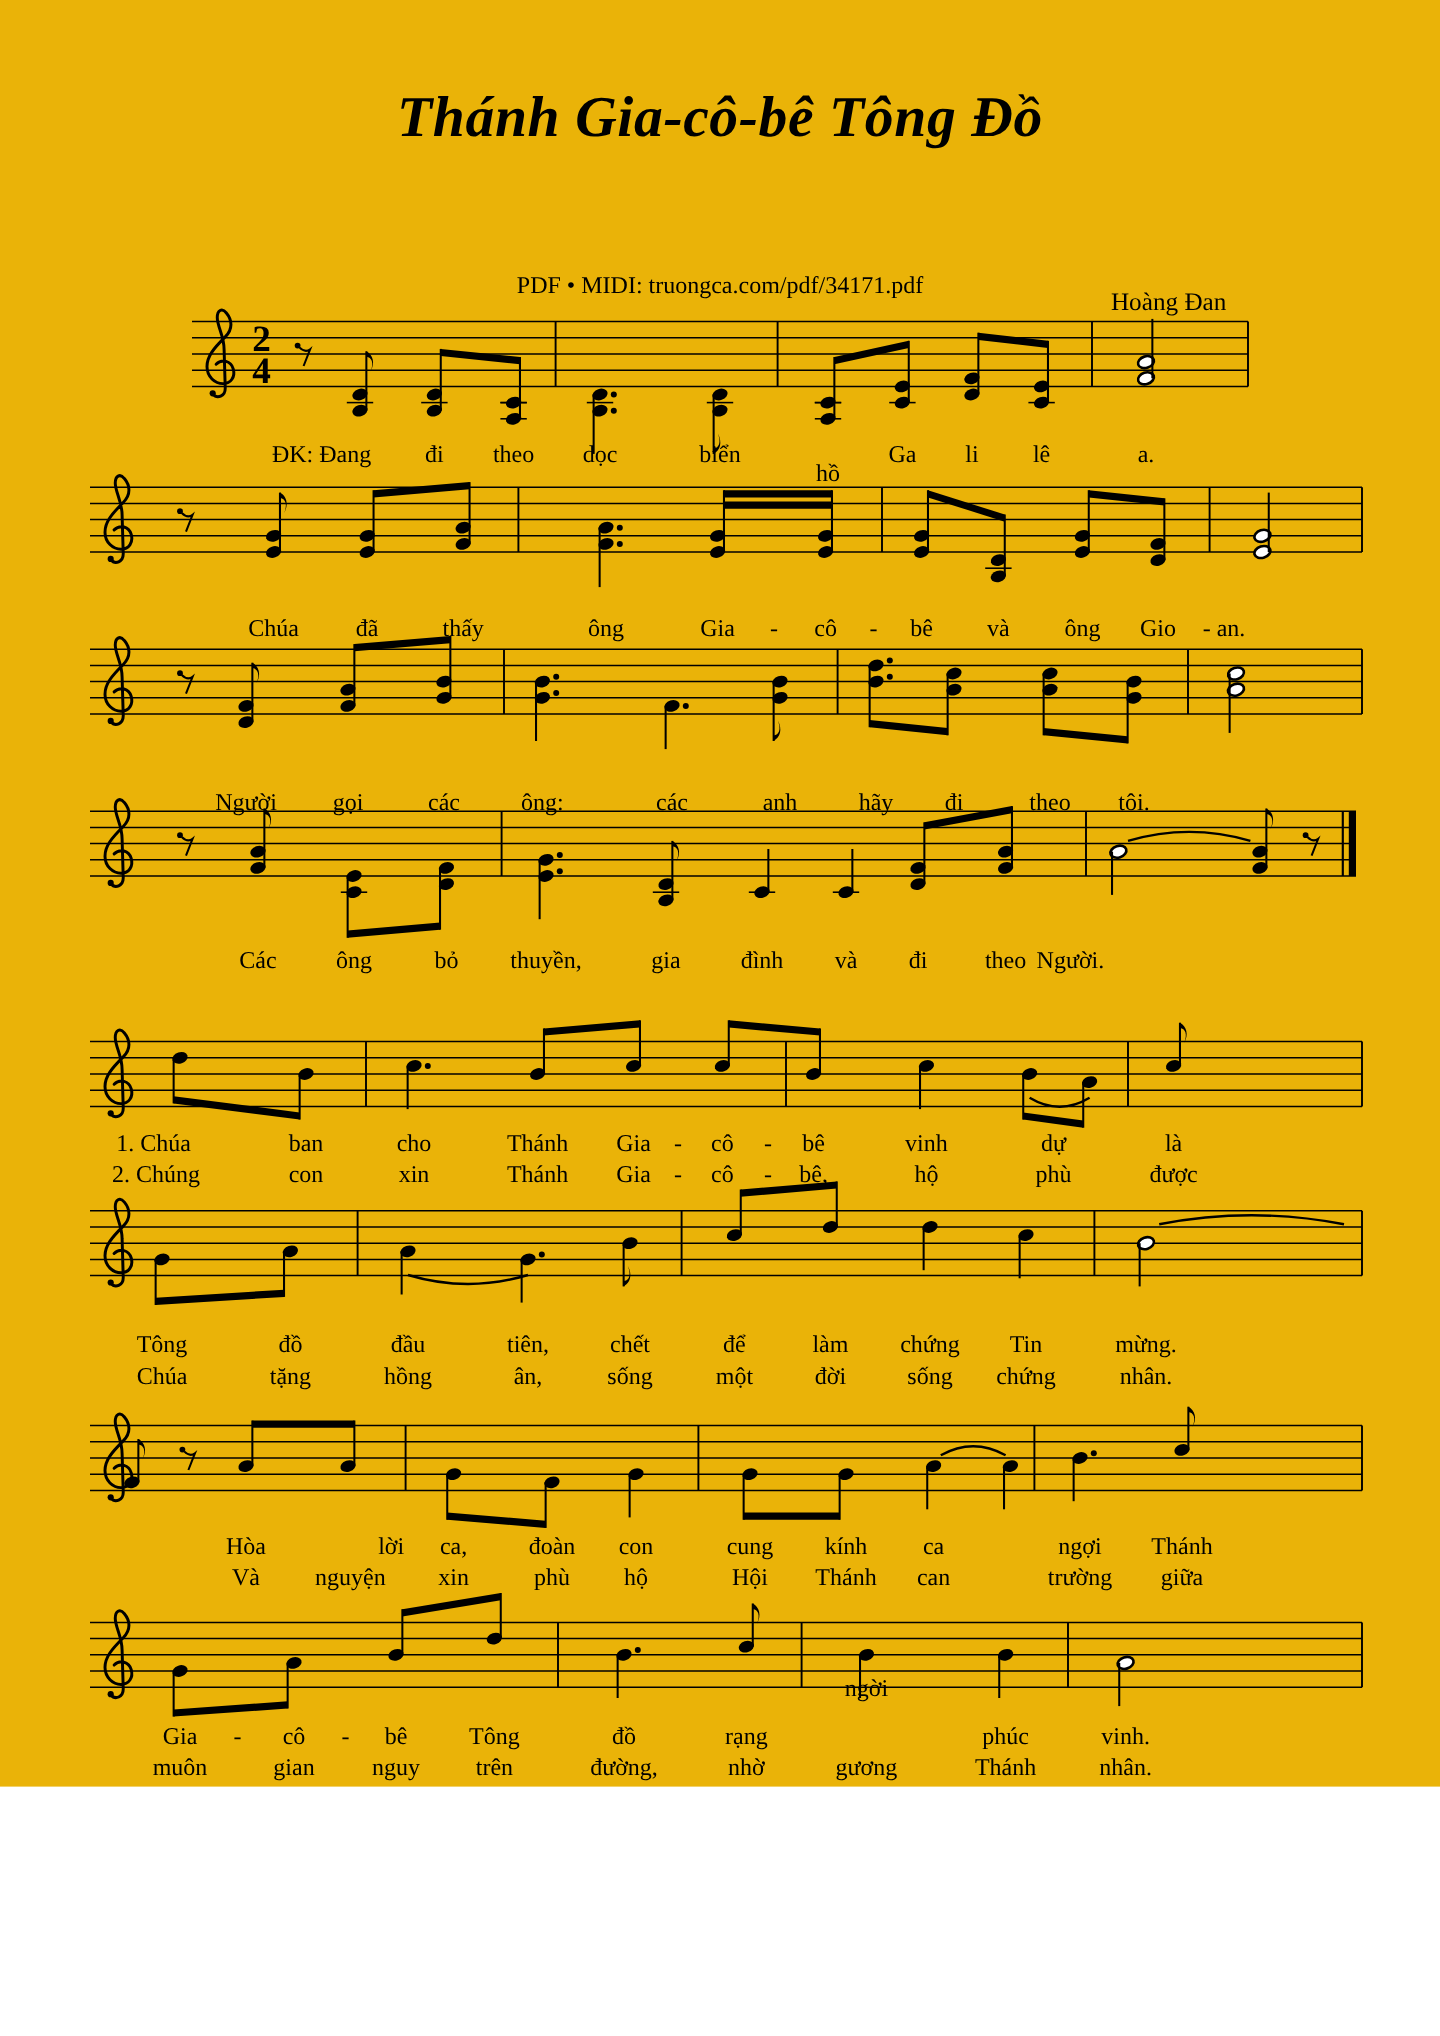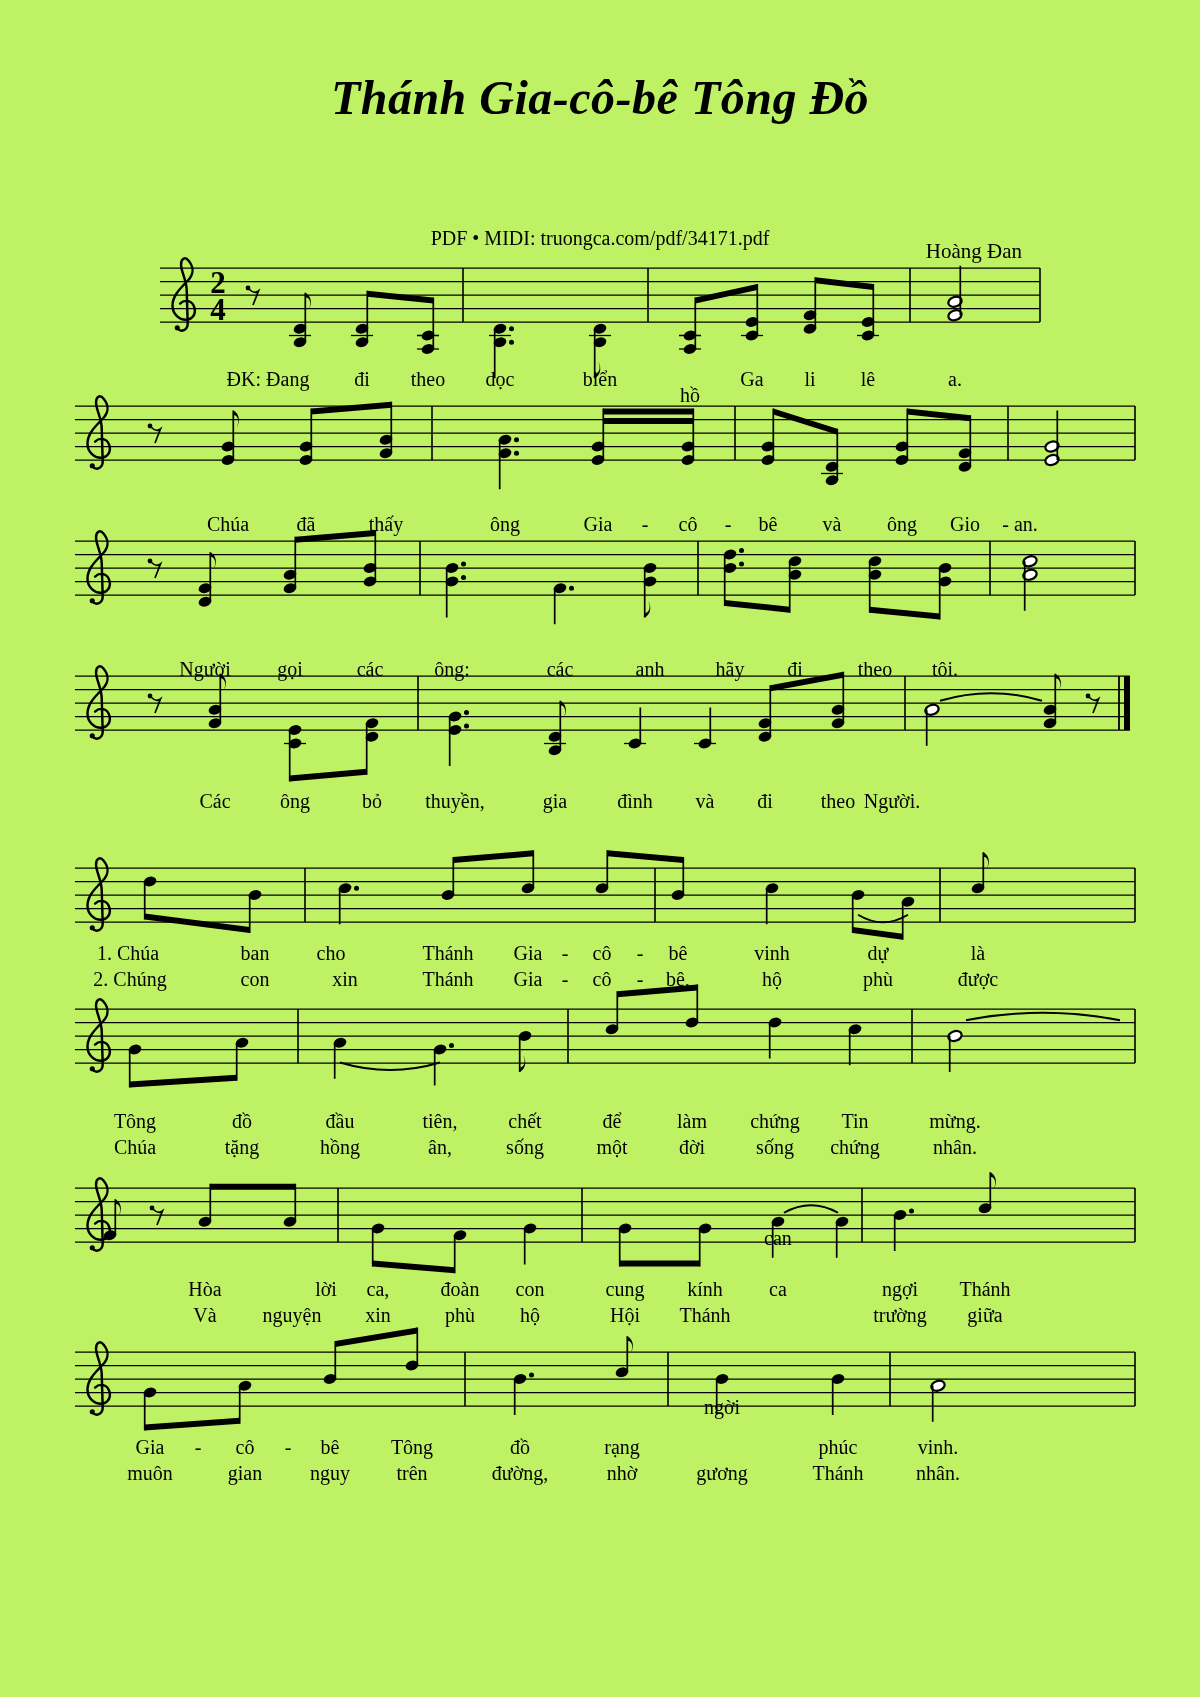--- a/index.html
+++ b/index.html
@@ -1,16 +1,16 @@
 <!DOCTYPE html>
 <html><head>
 <meta charset="utf-8">
 <style>
   html,body{margin:0;padding:0;background:#fff;}
-  .page{position:relative;width:1200px;height:1697px;background:#bef264;
+  .page{position:relative;width:1200px;height:1489px;background:#eab308;
         font-family:"Liberation Serif",serif;color:#000;overflow:hidden;}
   .hdr{position:absolute;left:0;right:0;text-align:center;}
   .title{top:70px;font-size:48px;font-weight:bold;font-style:italic;letter-spacing:0.5px;}
   .subtitle{top:138px;font-size:27px;font-weight:bold;}
   .source{top:172px;font-size:22px;font-weight:bold;font-style:italic;}
   .linkline{top:227px;font-size:20px;}
   .composer{position:absolute;top:239px;right:178px;font-size:21px;}
   .lyr{position:absolute;transform:translateX(-50%);font-size:20px;white-space:nowrap;line-height:1.1;}
   svg#score{position:absolute;left:0;top:0;}
 </style>
@@ -663,21 +663,21 @@
       <span class="lyr" style="left: 372px; top: 790px;">bỏ</span>
       <span class="lyr" style="left: 455px; top: 790px;">thuyền,</span>
       <span class="lyr" style="left: 555px; top: 790px;">gia</span>
       <span class="lyr" style="left: 635px; top: 790px;">đình</span>
       <span class="lyr" style="left: 705px; top: 790px;">và</span>
       <span class="lyr" style="left: 765px; top: 790px;">đi</span>
       <span class="lyr" style="left: 838px; top: 790px;">theo</span>
       <span class="lyr" style="left: 892px; top: 790px;">Người.</span>
       <span class="lyr" style="left: 128px; top: 942px;">1. Chúa</span>
       <span class="lyr" style="left: 255px; top: 942px;">ban</span>
-      <span class="lyr" style="left: 331px; top: 942px;">cho</span>
+      <span class="lyr" style="left: 345px; top: 942px;">cho</span>
       <span class="lyr" style="left: 448px; top: 942px;">Thánh</span>
       <span class="lyr" style="left: 528px; top: 942px;">Gia</span>
       <span class="lyr" style="left: 565px; top: 942px;">-</span>
       <span class="lyr" style="left: 602px; top: 942px;">cô</span>
       <span class="lyr" style="left: 640px; top: 942px;">-</span>
       <span class="lyr" style="left: 678px; top: 942px;">bê</span>
       <span class="lyr" style="left: 772px; top: 942px;">vinh</span>
       <span class="lyr" style="left: 878px; top: 942px;">dự</span>
       <span class="lyr" style="left: 978px; top: 942px;">là</span>
       <span class="lyr" style="left: 130px; top: 968px;">2. Chúng</span>
@@ -722,21 +722,21 @@
       <span class="lyr" style="left: 778px; top: 1278px;">ca</span>
       <span class="lyr" style="left: 900px; top: 1278px;">ngợi</span>
       <span class="lyr" style="left: 985px; top: 1278px;">Thánh</span>
       <span class="lyr" style="left: 205px; top: 1304px;">Và</span>
       <span class="lyr" style="left: 292px; top: 1304px;">nguyện</span>
       <span class="lyr" style="left: 378px; top: 1304px;">xin</span>
       <span class="lyr" style="left: 460px; top: 1304px;">phù</span>
       <span class="lyr" style="left: 530px; top: 1304px;">hộ</span>
       <span class="lyr" style="left: 625px; top: 1304px;">Hội</span>
       <span class="lyr" style="left: 705px; top: 1304px;">Thánh</span>
-      <span class="lyr" style="left: 778px; top: 1227px;">can</span>
+      <span class="lyr" style="left: 778px; top: 1304px;">can</span>
       <span class="lyr" style="left: 900px; top: 1304px;">trường</span>
       <span class="lyr" style="left: 985px; top: 1304px;">giữa</span>
       <span class="lyr" style="left: 150px; top: 1436px;">Gia</span>
       <span class="lyr" style="left: 198px; top: 1436px;">-</span>
       <span class="lyr" style="left: 245px; top: 1436px;">cô</span>
       <span class="lyr" style="left: 288px; top: 1436px;">-</span>
       <span class="lyr" style="left: 330px; top: 1436px;">bê</span>
       <span class="lyr" style="left: 412px; top: 1436px;">Tông</span>
       <span class="lyr" style="left: 520px; top: 1436px;">đồ</span>
       <span class="lyr" style="left: 622px; top: 1436px;">rạng</span>

